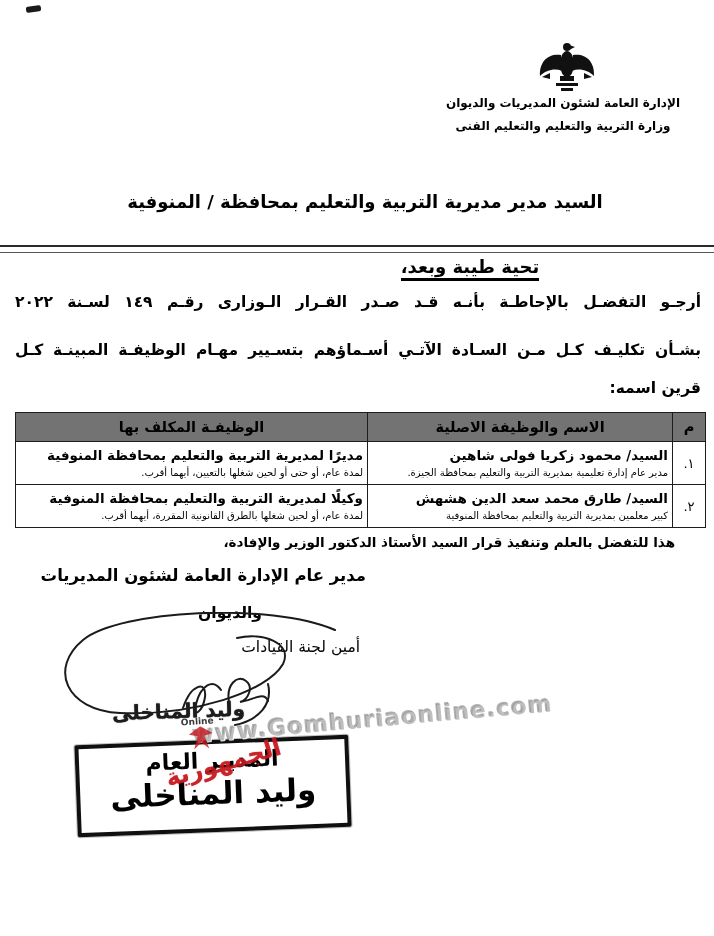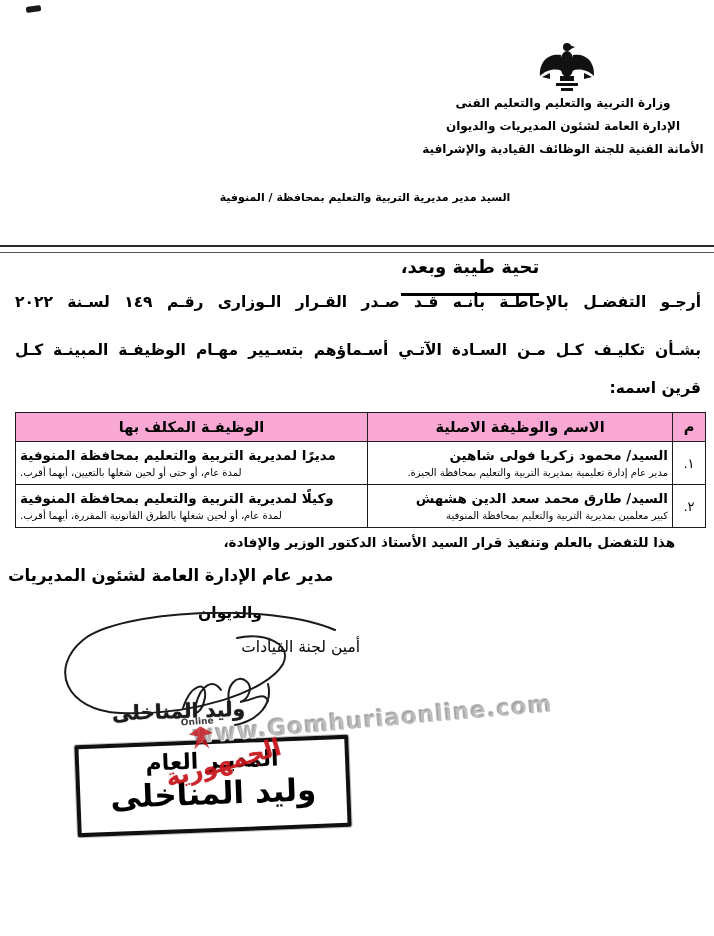--- a/index.html
+++ b/index.html
@@ -10,58 +10,58 @@
 
   
   .scan-mark{left:26px;top:6px;width:15px;height:6px;background:#1a1a1a;transform:rotate(-8deg);border-radius:2px;}
 
   
   .emblem{left:536px;top:40px;width:62px;height:54px;}
   .ministry{left:415px;top:96px;width:296px;text-align:center;}
   .ministry div{font-weight:bold;font-size:12px;line-height:15px;margin-bottom:8px;white-space:nowrap;}
 
   
-  .addressee{left:120px;top:191px;width:490px;text-align:center;font-weight:bold;font-size:11px;}
+  .addressee{left:120px;top:191px;width:490px;text-align:center;font-weight:bold;font-size:18px;}
 
   
   .rule1{left:0;top:245px;width:714px;height:2px;background:#2b2b2b;}
   .rule2{left:0;top:252px;width:714px;height:1px;background:#555;}
 
   
   .greeting-wrap{left:320px;top:256px;width:300px;text-align:center;}
   .greeting-wrap span{display:inline-block;font-weight:bold;font-size:18px;
-        border-bottom:3px solid #000;padding-bottom:16px;}
+        border-bottom:3px solid #000;padding-bottom:1px;}
 
   
   .body-line{left:15px;width:686px;font-weight:bold;font-size:15.5px;line-height:20px;
         text-align:justify;text-align-last:justify;white-space:nowrap;overflow:hidden;}
   .bl1{top:292px;}
   .bl2{top:340px;}
   .bl3{top:378px;text-align:right;text-align-last:right;}
 
   
   table.doc{position:absolute;left:15px;top:412px;width:690px;border-collapse:collapse;
         direction:rtl;table-layout:fixed;}
   table.doc th,table.doc td{border:1.6px solid #1d1d1d;padding:1px 4px;vertical-align:middle;overflow:hidden;}
-  table.doc th{background:#f9a8d4;font-size:14.5px;font-weight:bold;height:26px;}
+  table.doc th{background:#737373;font-size:14.5px;font-weight:bold;height:26px;}
   .col-num{width:33px;}
   .col-name{width:305px;}
   .col-pos{width:352px;}
   td.numcell{direction:ltr;text-align:center;font-size:13px;}
   .cell-bold{font-weight:bold;font-size:13.5px;line-height:19px;white-space:nowrap;}
   .cell-sub{font-size:10px;line-height:16px;white-space:nowrap;letter-spacing:-0.2px;}
   .name-cell .cell-bold,.name-cell .cell-sub{text-align:right;}
-  .pos-cell .cell-bold,.pos-cell .cell-sub{text-align:left;}
+  .pos-cell .cell-bold,.pos-cell .cell-sub{text-align:right;}
   table.doc td{height:40px;}
 
   
   .closing{left:55px;top:534px;width:620px;text-align:right;font-weight:bold;font-size:13.5px;}
 
   
-  .sig-t1{left:8px;top:566px;width:358px;text-align:left;font-weight:bold;font-size:16.5px;white-space:nowrap;}
+  .sig-t1{left:8px;top:566px;width:358px;text-align:right;font-weight:bold;font-size:16.5px;white-space:nowrap;}
   .sig-t2{left:60px;top:604px;width:340px;text-align:center;font-weight:bold;font-size:15.5px;}
   .sig-t3{left:10px;top:638px;width:350px;text-align:right;font-weight:normal;font-size:15.5px;}
   .sig-svg{left:35px;top:612px;width:330px;height:115px;}
   .hand-name{left:112px;top:699px;font-weight:bold;font-size:20px;color:#1c1c1c;
         transform:rotate(-2deg);letter-spacing:1px;text-shadow:0 0 1px #1c1c1c;}
 
   
   .wm-url{left:192px;top:706px;font-weight:bold;font-size:23px;letter-spacing:1px;
         color:rgba(140,140,140,0.55);text-shadow:1px 1px 0 rgba(255,255,255,0.9),-1px -1px 0 rgba(110,110,110,0.5);
         transform:rotate(-5deg);z-index:6;white-space:nowrap;}
@@ -93,23 +93,22 @@
       <path d="M24 15 C 12 13 2 21 3 36 C 9 30 18 28 25 31 Z"></path>
       <path d="M36 15 C 48 13 58 21 57 36 C 51 30 42 28 35 31 Z"></path>
       <path d="M5 37 l8 -4 0 6 z M55 37 l-8 -4 0 6 z"></path>
       <rect x="23" y="36" width="14" height="5"></rect>
       <rect x="19" y="43" width="22" height="3"></rect>
       <rect x="24" y="48" width="12" height="3"></rect>
     </g>
   </svg>
 
   <div class="abs ministry rtl">
+    <div>الإدارة العامة لشئون المديريات والديوان</div>
     <div>وزارة التربية والتعليم والتعليم الفنى</div>
-    <div>الإدارة العامة لشئون المديريات والديوان</div>
-    <div>الأمانة الفنية للجنة الوظائف القيادية والإشرافية</div>
   </div>
 
   <div class="abs addressee rtl">السيد مدير مديرية التربية والتعليم بمحافظة / المنوفية</div>
 
   <div class="abs rule1"></div>
   <div class="abs rule2"></div>
 
   <div class="abs greeting-wrap rtl">
     <span>تحية طيبة وبعد،</span>
   </div>

